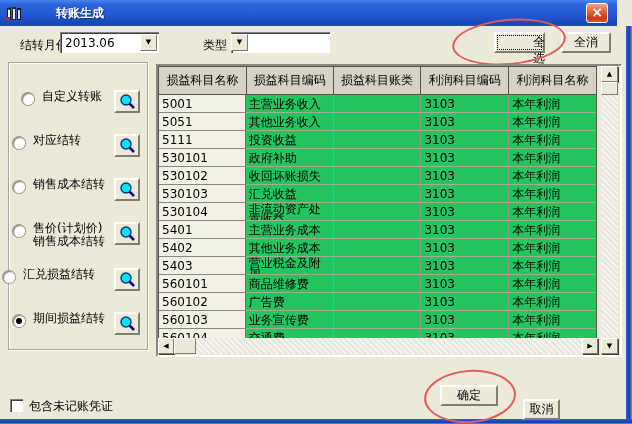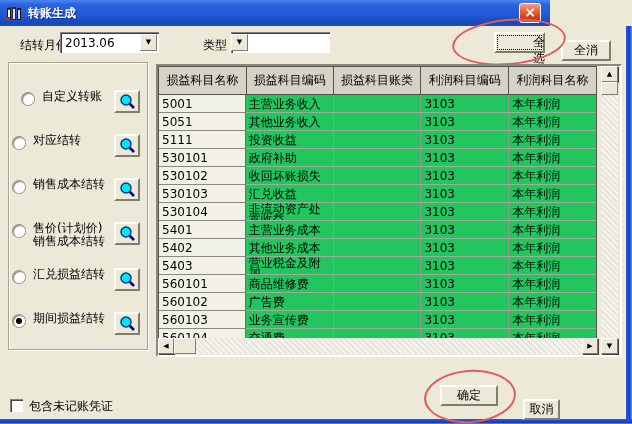--- a/index.html
+++ b/index.html
@@ -1,23 +1,23 @@
 <!DOCTYPE html>
 <html><head>
 <meta charset="utf-8">
 <style>
   * { margin:0; padding:0; box-sizing:border-box; }
   html,body { width:632px; height:424px; }
   body { font-family:"DejaVu Sans", sans-serif; font-size:12px; color:#000; }
   #window { position:relative; width:632px; height:424px; background:#ece9d8; overflow:hidden; }
 
   
-  .titlebar { position:absolute; left:0; top:0; width:550px; height:26px;
+  .titlebar { position:absolute; left:0; top:0; width:617px; height:26px;
     background:linear-gradient(180deg,#4a86f0 0%,#2b63dd 18%,#2259d4 55%,#1747b5 92%,#1c4fc2 100%);
-    display:flex; align-items:center; }
+    display:flex; align-items:center;gap:28px; }
   .win-icon { width:18px; height:18px; margin-left:5px; }
   .title-text { color:#fff; font-weight:bold; margin-left:5px; font-size:12px;
     text-shadow:1px 1px 1px #10307a; }
   .close-btn { position:absolute; right:9px; top:3px; width:22px; height:20px;
     background:linear-gradient(180deg,#f3a183 0%,#e4633c 40%,#ce3a14 80%,#e2571f 100%);
     border:1px solid #fff; border-radius:3px; color:#fff; font-weight:bold;
     font-size:14px; line-height:17px; text-align:center; cursor:pointer; }
   .edge-right { position:absolute; right:0; top:26px; width:6px; height:398px;
     background:linear-gradient(90deg,#2a5cd8,#1443b8 60%,#6f95e8); }
   .edge-bottom { position:absolute; left:0; top:419px; width:632px; height:5px;
@@ -129,21 +129,21 @@
   <span class="lbl" style="left:20px; top:37px;">结转月份</span>
   <div class="combo" style="left:60px; top:32px; width:99px;">
     <span class="combo-value">2013.06</span>
     <span class="combo-btn">▼</span>
   </div>
   <span class="lbl" style="left:203px; top:37px;">类型</span>
   <div class="combo" style="left:231px; top:32px; width:99px;">
     <span class="combo-btn">▼</span>
   </div>
   <div class="btn focused" style="left:494px; top:32px; width:51px;padding-left:37px;">全选</div>
-  <div class="btn" style="left:561px; top:32px; width:50px;margin-top:8px;">全消</div>
+  <div class="btn" style="left:561px; top:32px; width:50px;">全消</div>
   <div class="pen-ellipse" style="left:452px; top:19px; width:114px; height:46px; transform:rotate(-5deg);"></div>
 
   <div class="groupbox"></div>
   <div id="options-host">
       <div class="opt-row" style="top: 90px; left: 22px;">
         <span class="radio"></span>
         <span class="opt-label">自定义转账</span>
       </div>
       <div class="mag-btn" style="top: 90px;">
         <svg width="18" height="18" viewBox="0 0 18 18">
@@ -174,21 +174,21 @@
       <div class="opt-row" style="top: 222px; left: 13px;">
         <span class="radio"></span>
         <span class="opt-label">售价(计划价)销售成本结转</span>
       </div>
       <div class="mag-btn" style="top: 222px;">
         <svg width="18" height="18" viewBox="0 0 18 18">
           <circle cx="8" cy="7" r="5" fill="#00e5ff" stroke="#004080" stroke-width="1.5"></circle>
           <line x1="11.5" y1="10.5" x2="16" y2="15" stroke="#000080" stroke-width="2.5"></line>
         </svg>
       </div>
-      <div class="opt-row" style="top: 268px; left: 13px;">
+      <div class="opt-row" style="top: 268px; left: 3px;">
         <span class="radio"></span>
         <span class="opt-label">汇兑损益结转</span>
       </div>
       <div class="mag-btn" style="top: 268px;">
         <svg width="18" height="18" viewBox="0 0 18 18">
           <circle cx="8" cy="7" r="5" fill="#00e5ff" stroke="#004080" stroke-width="1.5"></circle>
           <line x1="11.5" y1="10.5" x2="16" y2="15" stroke="#000080" stroke-width="2.5"></line>
         </svg>
       </div>
       <div class="opt-row" style="top: 312px; left: 13px;">

